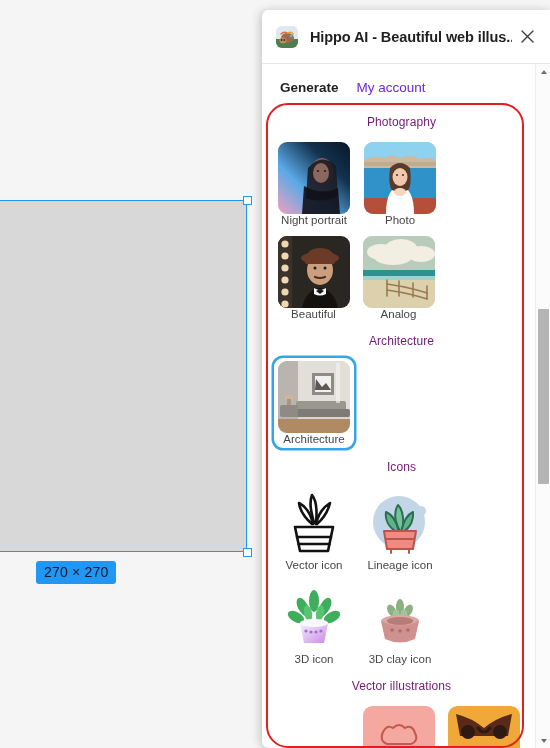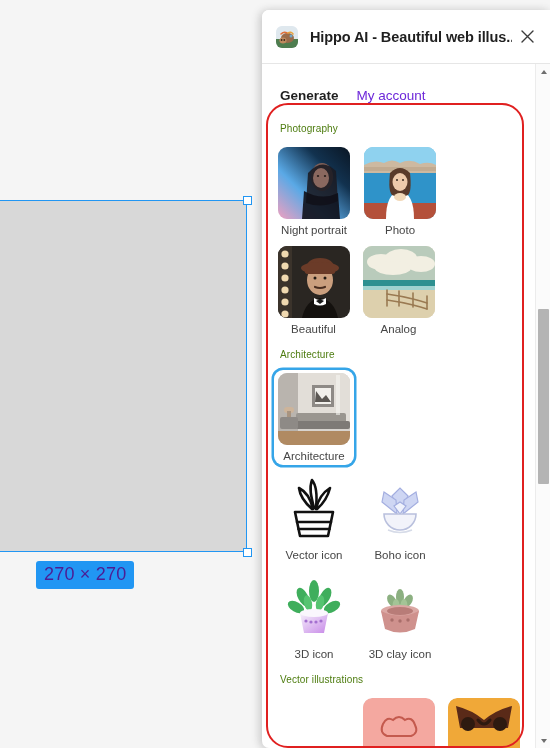--- a/index.html
+++ b/index.html
@@ -28,22 +28,22 @@
     background: #ffffff;
     border: 1.5px solid #2196f3;
   }
   .handle.tr { right: -5.5px; top: -5.5px; }
   .handle.br { right: -5.5px; bottom: -5.5px; }
 
   #dimension-badge {
     position: absolute;
     left: 36px; top: 561px;
     background: #2196f3;
-    color: #4c1d95;
-    font-size: 18px;
+    color: #0f172a;
+    font-size: 14px;
     font-weight: 500;
     padding: 3px 8px 4px;
     border-radius: 3px;
     letter-spacing: .2px;
     white-space: nowrap;
     text-align: center;
   }
 
   
   #panel {
@@ -110,34 +110,34 @@
     display: flex;
     align-items: center;
     gap: 18px;
     padding: 16px 0 12px 18px;
     background: #fff;
   }
   .tab {
     font-size: 13.5px;
     cursor: pointer;
     white-space: nowrap;
-    margin-top: 8px;
   }
   .tab.active { color: #1f1f1f; font-weight: bold; }
   .tab.inactive { color: #6d28d9; }
 
   
   #scroll-region { padding: 0 0 0 0; }
 
   .section { padding: 0 12px; }
   .section-title {
-    font-size: 10px;
-    color: #4d7c0f;
+    font-size: 12px;
+    color: #701a75;
     padding: 8px 0 10px 6px;
     letter-spacing: .1px;
+    text-align: center;
   }
   .thumb-row {
     display: flex;
     gap: 6px;
     margin-bottom: 4px;
   }
   .thumb-cell {
     width: 80px;
     display: flex;
     flex-direction: column;
@@ -154,21 +154,20 @@
     width: 72px; height: 72px;
     border-radius: 9px;
     overflow: hidden;
     background: #eee;
     position: relative;
   }
   .thumb-img svg { display: block; width: 100%; height: 100%; }
   .thumb-label {
     font-size: 11.5px;
     color: #464646;
-    margin-top: 5px;
     text-align: center;
     white-space: nowrap;
     line-height: 1.1;
   }
 
   
   .icon-cell .thumb-img { background: #fff; border-radius: 0; }
 
   
   #scrollbar {
@@ -395,55 +394,58 @@
                   <rect x="2" y="44" width="18" height="12" rx="2" fill="#8e8a86"></rect>
                   <rect x="58" y="2" width="4" height="40" fill="#f6f5f2" opacity=".6"></rect>
                 </svg>
               </div>
               <div class="thumb-label">Architecture</div>
             </div>
           </div>
         </div>
 
         <div class="section">
+          <div class="section-title">Icons</div>
 
           <div class="thumb-row">
 
             <div class="thumb-cell icon-cell">
               <div class="thumb-img">
                 <svg viewBox="0 0 72 72" aria-hidden="true">
                   <g fill="none" stroke="#111" stroke-width="2.6" stroke-linecap="round" stroke-linejoin="round">
                     <path d="M36 36 C33 24 31 16 34 8 C39 14 39 26 38 36"></path>
                     <path d="M34 37 C26 30 22 24 21 16 C29 20 33 28 35 37"></path>
                     <path d="M39 37 C46 31 50 24 52 16 C44 21 40 28 38 37"></path>
                     <path d="M17 40 h38 l-5 24 H22 Z"></path>
                     <path d="M19 50 h34"></path>
                     <path d="M20.5 57 h31"></path>
                   </g>
                 </svg>
               </div>
               <div class="thumb-label">Vector icon</div>
             </div>
 
-
             <div class="thumb-cell icon-cell">
               <div class="thumb-img">
                 <svg viewBox="0 0 72 72" aria-hidden="true">
-                  <g fill="#c9d2f2" stroke="#9aa6dd" stroke-width="1.2" opacity=".9">
-                    <path d="M36 42 L28 24 L36 16 L44 24 Z"></path>
-                    <path d="M33 42 L18 30 L20 20 L32 28 Z"></path>
-                    <path d="M39 42 L54 30 L52 20 L40 28 Z"></path>
-                    <path d="M36 42 L30 34 L36 30 L42 34 Z" fill="#eef1fc"></path>
-                  </g>
-                  <path d="M20 42 h32 a16 16 0 0 1 -32 0 Z" fill="#f2f3fa" stroke="#b9c0dd" stroke-width="1.6"></path>
-                  <path d="M24 58 q12 5 24 0" stroke="#d6dbe8" stroke-width="1.4" fill="none"></path>
-                </svg>
-              </div>
-              <div class="thumb-label">Boho icon</div>
-            </div>
+                  <circle cx="35" cy="35" r="26" fill="#c3d6e8"></circle>
+                  <circle cx="57" cy="24" r="5" fill="#c3d6e8"></circle>
+                  <g stroke="#2f6b52" stroke-width="2" stroke-linejoin="round">
+                    <path d="M36 44 C30 34 30 24 34 18 C40 24 40 36 38 44 Z" fill="#74c49a"></path>
+                    <path d="M33 45 C24 40 21 32 22 25 C30 28 33 36 35 45 Z" fill="#5cb589"></path>
+                    <path d="M39 45 C47 40 50 32 49 25 C42 28 39 36 37 45 Z" fill="#5cb589"></path>
+                  </g>
+                  <path d="M20 44 h32 l-3 18 H23 Z" fill="#ef8c82" stroke="#b8554e" stroke-width="2" stroke-linejoin="round"></path>
+                  <path d="M22 52 h28" stroke="#b8554e" stroke-width="2" stroke-linecap="round"></path>
+                  <path d="M27 62 v4 M45 62 v4" stroke="#b8554e" stroke-width="2" stroke-linecap="round"></path>
+                </svg>
+              </div>
+              <div class="thumb-label">Lineage icon</div>
+            </div>
+
           </div>
 
           <div class="thumb-row">
 
 
             <div class="thumb-cell icon-cell">
               <div class="thumb-img">
                 <svg viewBox="0 0 72 72" aria-hidden="true">
                   <defs>
                     <linearGradient id="pot3d" x1="0" y1="0" x2="1" y2="1">

